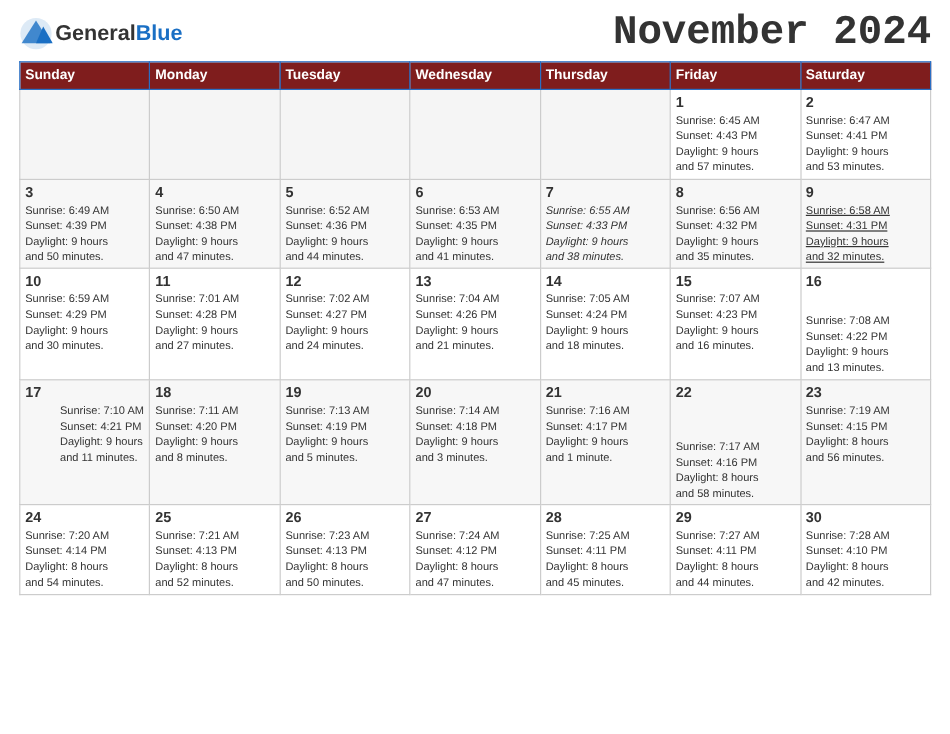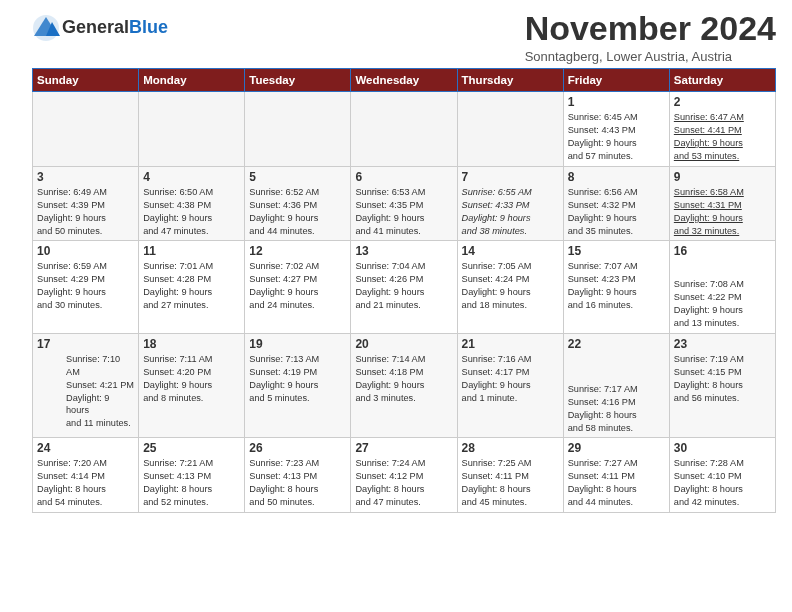--- a/index.html
+++ b/index.html
@@ -5,40 +5,41 @@
     * { margin: 0; padding: 0; box-sizing: border-box; }
     body {
       font-family: Arial, sans-serif;
       background: #fff;
       width: 792px;
       height: 612px;
       overflow: hidden;
     }
     .container {
       width: 792px;
-      padding: 10px 16px 10px 32px;
+      padding: 10px 16px 10px 16px;
     }
     .header-row {
       display: flex;
       align-items: flex-start;
       justify-content: space-between;
       margin-bottom: 4px;
     }
     .logo {
       display: flex;
       align-items: center;
       margin-top: 4px;
     }
     .logo-icon {
       width: 28px;
       height: 28px;
       margin-right: 2px;
     }
     .title-block {
-      text-align: left;
+      text-align: center;
+      font-family: Liberation Mono, monospace;
     }
     .month-title {
       font-size: 34px;
       font-weight: bold;
       color: #333;
       line-height: 1.1;
     }
     .subtitle {
       font-size: 13px;
       color: #555;
@@ -100,21 +101,20 @@
         <polygon points="20,8 28,22 14,22" fill="#1a6fc4"></polygon>
       </svg>
       <div>
         <div style="font-size:18px;font-weight:bold;color:#333;line-height:1.1;">
           <span style="color:#333;">General</span><span style="color:#1a6fc4;">Blue</span>
         </div>
       </div>
     </div>
     <div class="title-block">
       <div class="month-title">November 2024</div>
-      <div class="subtitle">Sonntagberg, Lower Austria, Austria</div>
     </div>
   </div>
 
   <table>
     <thead>
       <tr>
         <th>Sunday</th>
         <th>Monday</th>
         <th>Tuesday</th>
         <th>Wednesday</th>
@@ -132,21 +132,21 @@
           <td class="empty"></td>
           <td>
             <span class="day-number">1</span>
             <div class="day-info" style="white-space: pre-line;">Sunrise: 6:45 AM
 Sunset: 4:43 PM
 Daylight: 9 hours
 and 57 minutes.</div>
           </td>
           <td>
             <span class="day-number">2</span>
-            <div class="day-info" style="white-space: pre-line; text-decoration: underline;">Sunrise: 6:47 AM
+            <div class="day-info" style="white-space: pre-line;">Sunrise: 6:47 AM
 Sunset: 4:41 PM
 Daylight: 9 hours
 and 53 minutes.</div>
           </td>
         </tr>
         <tr>
           <td>
             <span class="day-number">3</span>
             <div class="day-info" style="white-space: pre-line;">Sunrise: 6:49 AM
 Sunset: 4:39 PM

